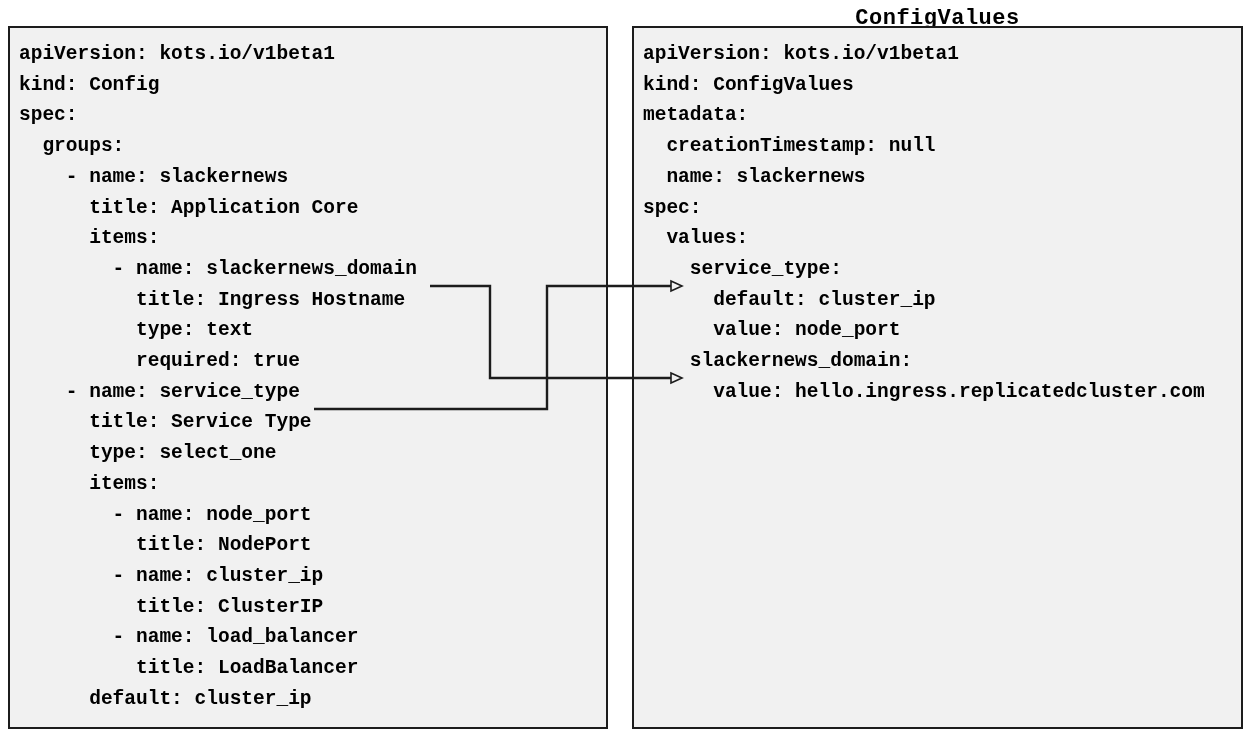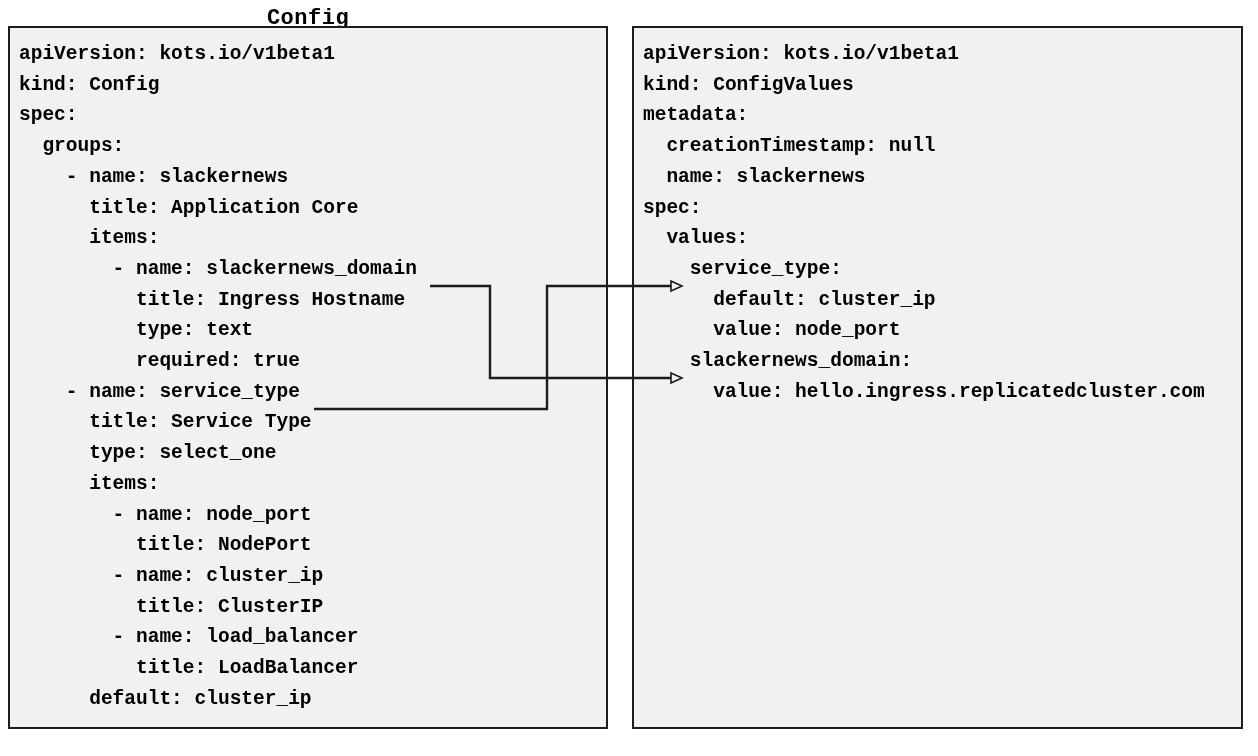--- a/index.html
+++ b/index.html
@@ -63,22 +63,22 @@
     stroke: #1c1c1c;
     stroke-width: 1.6;
     stroke-linejoin: miter;
   }
 </style>
 </head>
 <body>
 
 <div class="canvas">
 
-  <div class="panel-title title-config">Config</div>
 
+  <div class="panel-title title-values">ConfigValues</div>
 
   <div class="yaml-box box-config">
     <pre>apiVersion: kots.io/v1beta1
 kind: Config
 spec:
   groups:
     - name: slackernews
       title: Application Core
       items:
         - name: slackernews_domain

